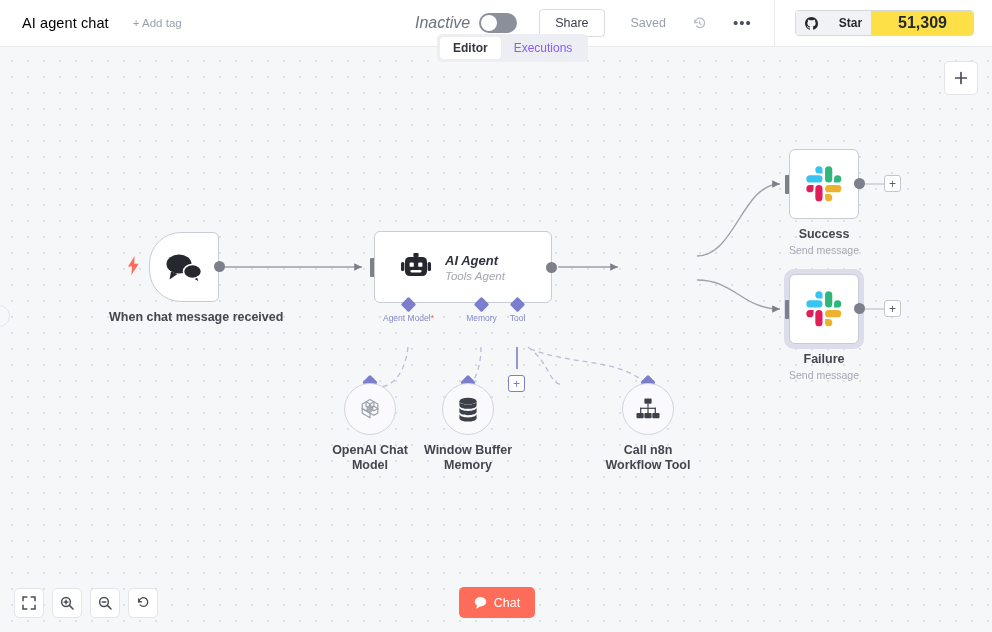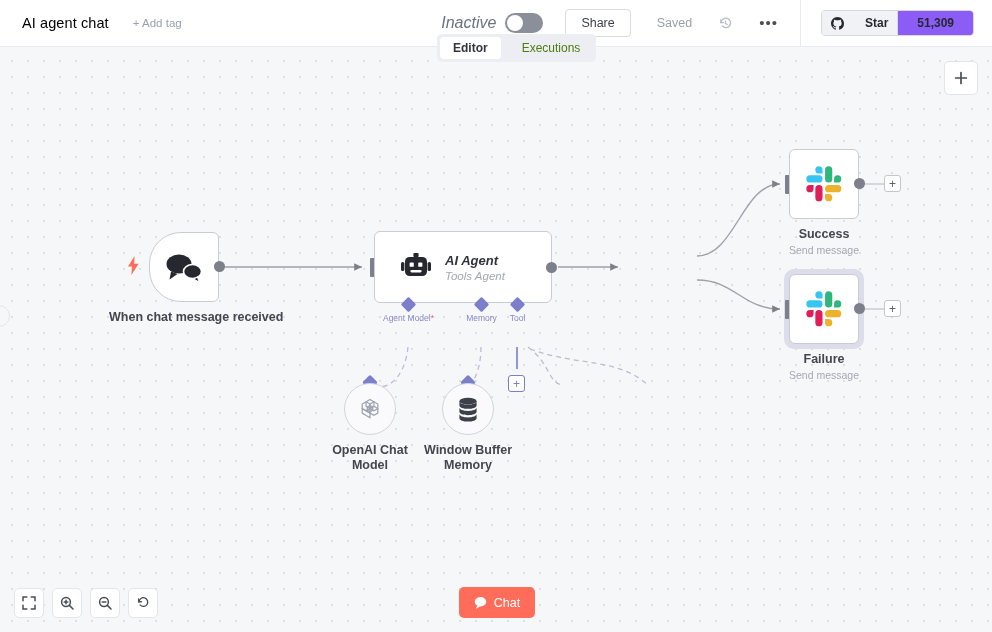--- a/index.html
+++ b/index.html
@@ -67,33 +67,33 @@
     border: 1px solid #d5d9e0; border-radius: 4px; overflow: hidden;
     cursor: pointer;
   }
   .gh-star {
     display: flex; align-items: center; gap: 21px;
     padding: 0 9px; background: #f1f2f5;
     font-size: 12px; color: #24292f; font-weight: bold;
     border-right: 1px solid #d5d9e0;
   }
   .gh-count {
-    display: flex; align-items: center; padding: 0 19px;
-    background: #8b5cf6; font-size: 12px; color: #24292f; font-weight: bold;
+    display: flex; align-items: center; padding: 0 26px;
+    background: #fde047; font-size: 16px; color: #24292f; font-weight: bold;
   }
 
   
   .tabs {
     position: absolute; top: 34px; left: 437px;
-    display: flex; gap: 8px;
+    display: flex; gap: 0;
     background: #eceef3; border-radius: 5px; padding: 3px;
     z-index: 31;
   }
   .tab {
-    padding: 4px 13px; font-size: 12px; color: #4d7c0f;
+    padding: 4px 13px; font-size: 12px; color: #8b5cf6;
     border-radius: 4px; cursor: pointer;
   }
   .tab.active { background: #fff; color: #33343e; font-weight: bold; }
 
   
   .canvas {
     position: absolute; top: 47px; left: 0;
     width: 992px; height: 585px;
     background-color: #f6f7f9;
     background-image: radial-gradient(circle, #dcdfe6 1px, transparent 1.1px);
@@ -436,20 +436,38 @@
           <path d="M3.4 4.2v4.2c0 1.9 3.85 3.4 8.6 3.4s8.6-1.5 8.6-3.4V4.2c0 1.9-3.85 3.4-8.6 3.4S3.4 6.1 3.4 4.2z"></path>
           <path d="M3.4 10.6v4.2c0 1.9 3.85 3.4 8.6 3.4s8.6-1.5 8.6-3.4v-4.2c0 1.9-3.85 3.4-8.6 3.4s-8.6-1.5-8.6-3.4z"></path>
           <path d="M3.4 17v4.2c0 1.9 3.85 3.4 8.6 3.4s8.6-1.5 8.6-3.4V17c0 1.9-3.85 3.4-8.6 3.4S3.4 18.9 3.4 17z"></path>
         </svg>
       </div>
       <div class="node-label" style="top:60px; width:120px;">Window Buffer</div>
       <div class="node-label" style="top:75px; width:120px;">Memory</div>
     </div>
 
 
+    <div class="node circ" style="left:622px; top:336px;">
+      <div class="circ-diamond"></div>
+      <div class="node-box">
+        <svg width="24" height="22" viewBox="0 0 24 22" fill="#3e4049">
+          <rect x="8.4" y="0.5" width="7.2" height="5.2" rx="1"></rect>
+          <rect x="0.5" y="15" width="7.2" height="5.2" rx="1"></rect>
+          <rect x="8.4" y="15" width="7.2" height="5.2" rx="1"></rect>
+          <rect x="16.3" y="15" width="7.2" height="5.2" rx="1"></rect>
+          <rect x="11.4" y="5.7" width="1.2" height="4"></rect>
+          <rect x="4.1" y="9.7" width="15.8" height="1.2"></rect>
+          <rect x="4.1" y="9.7" width="1.2" height="5.3"></rect>
+          <rect x="11.4" y="9.7" width="1.2" height="5.3"></rect>
+          <rect x="18.7" y="9.7" width="1.2" height="5.3"></rect>
+        </svg>
+      </div>
+      <div class="node-label" style="top:60px; width:120px;">Call n8n</div>
+      <div class="node-label" style="top:75px; width:120px;">Workflow Tool</div>
+    </div>
 
     <div class="zoom-bar">
       <div class="zoom-btn">
         <svg width="14" height="14" viewBox="0 0 14 14" fill="none" stroke="#4a4d57" stroke-width="1.5" stroke-linecap="round">
           <path d="M1 4.8V1h3.8M9.2 1H13v3.8M13 9.2V13H9.2M4.8 13H1V9.2"></path>
         </svg>
       </div>
       <div class="zoom-btn">
         <svg width="14" height="14" viewBox="0 0 14 14" fill="none" stroke="#4a4d57" stroke-width="1.5" stroke-linecap="round">
           <circle cx="6" cy="6" r="4.4"></circle>

